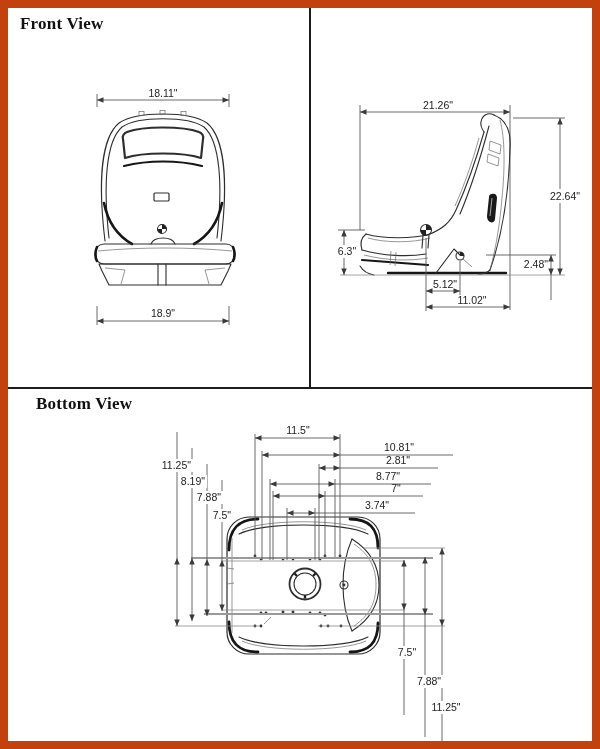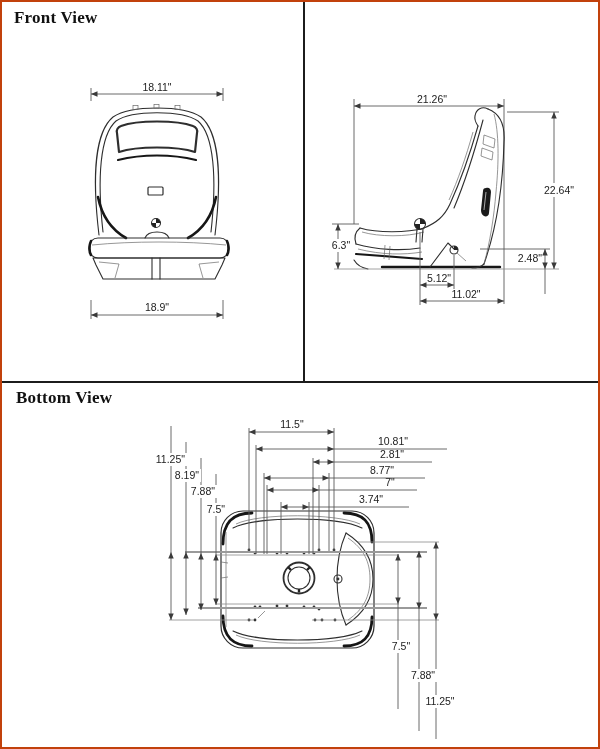--- a/index.html
+++ b/index.html
@@ -1,23 +1,23 @@
 <!DOCTYPE html>
 <html><head>
 <meta charset="utf-8">
 <style>
   html,body{margin:0;padding:0;background:#fff;}
   .sheet{position:relative;width:600px;height:749px;background:#fff;box-sizing:border-box;
-         border:2px solid #c2410c;overflow:hidden;font-family:"Liberation Serif",serif;}
+         border:8px solid #c2410c;overflow:hidden;font-family:"Liberation Serif",serif;}
   .divider-v{position:absolute;left:301px;top:0;width:2px;height:380px;background:#1c1c1c;}
   .divider-h{position:absolute;left:0;top:379px;width:600px;height:2px;background:#1c1c1c;}
   .panel-title{position:absolute;font:bold 17px "Liberation Serif",serif;color:#111;letter-spacing:.2px;}
   #t-front{left:12px;top:6px;}
   #t-side{left:314px;top:6px;}
-  #t-bottom{left:14px;top:386px;}
+  #t-bottom{left:28px;top:386px;}
   svg{position:absolute;}
   #svg-front{left:0;top:0;}
   #svg-side{left:302px;top:0;}
   #svg-bottom{left:0;top:380px;}
   .d{stroke:#2e2e2e;fill:none;stroke-width:1.1;stroke-linecap:round;stroke-linejoin:round;}
   .t{stroke:#6a6a6a;fill:none;stroke-width:.7;}
   .dk{stroke:#161616;fill:none;stroke-width:2.6;stroke-linecap:round;}
   .dim{stroke:#5a5a5a;fill:none;stroke-width:.9;}
   .ref{stroke:#9a9a9a;fill:none;stroke-width:1.8;}
   .thn{stroke:#8a8a8a;fill:none;stroke-width:.8;}

